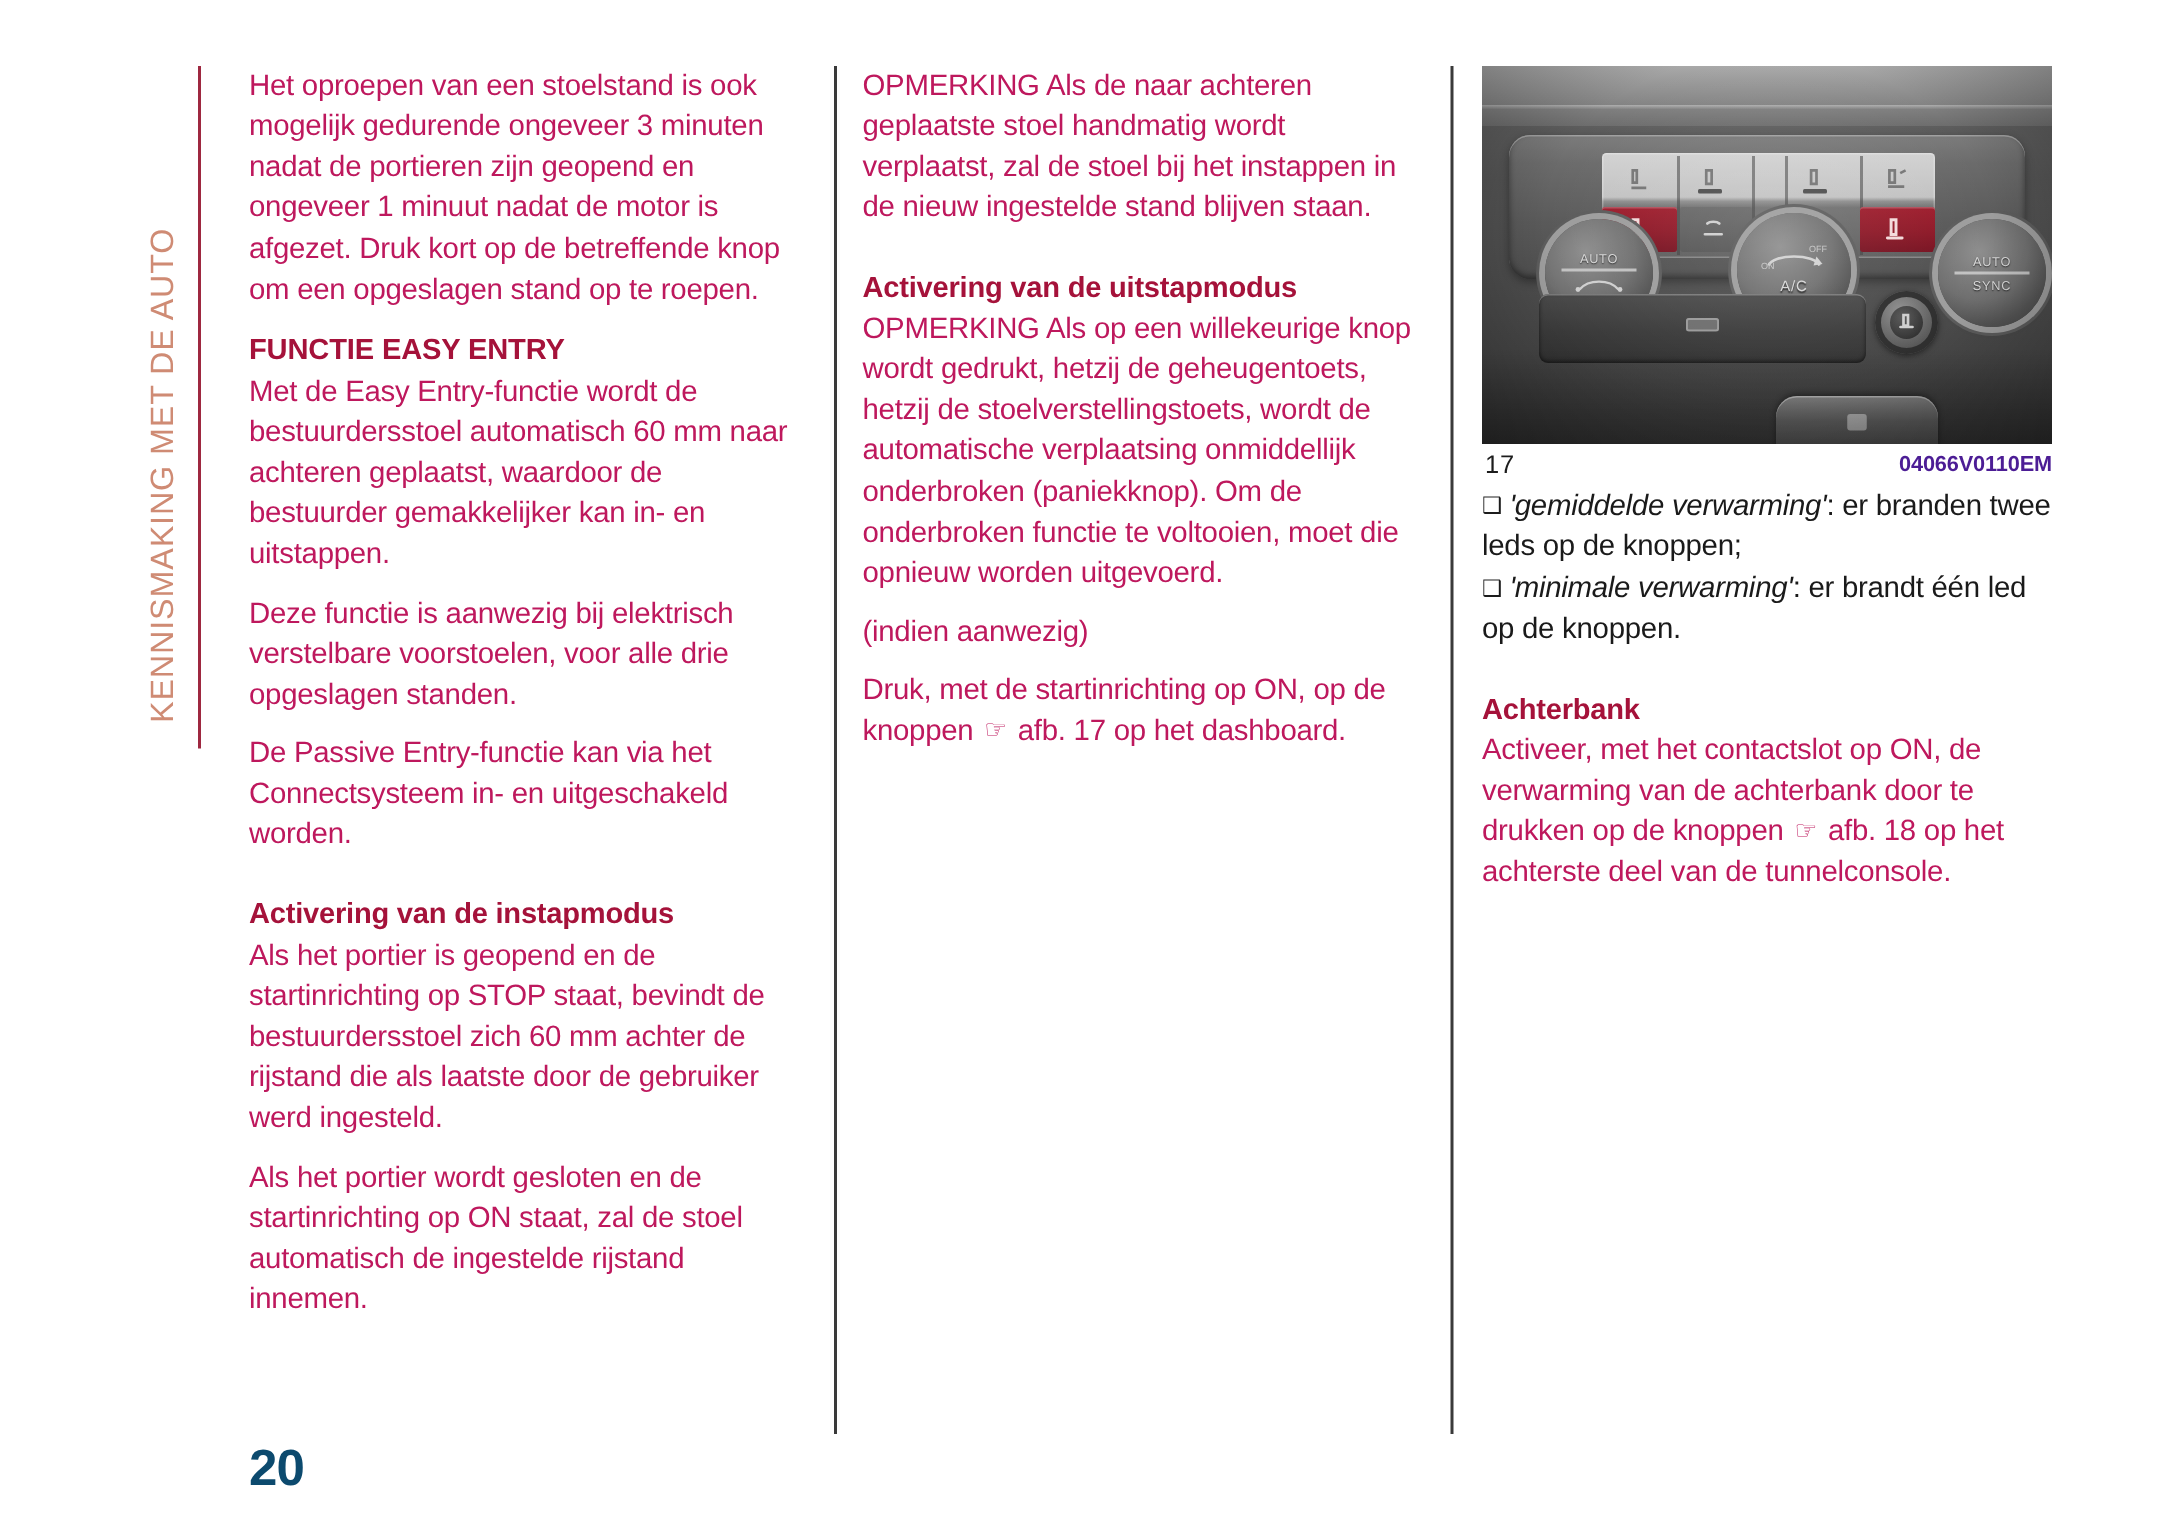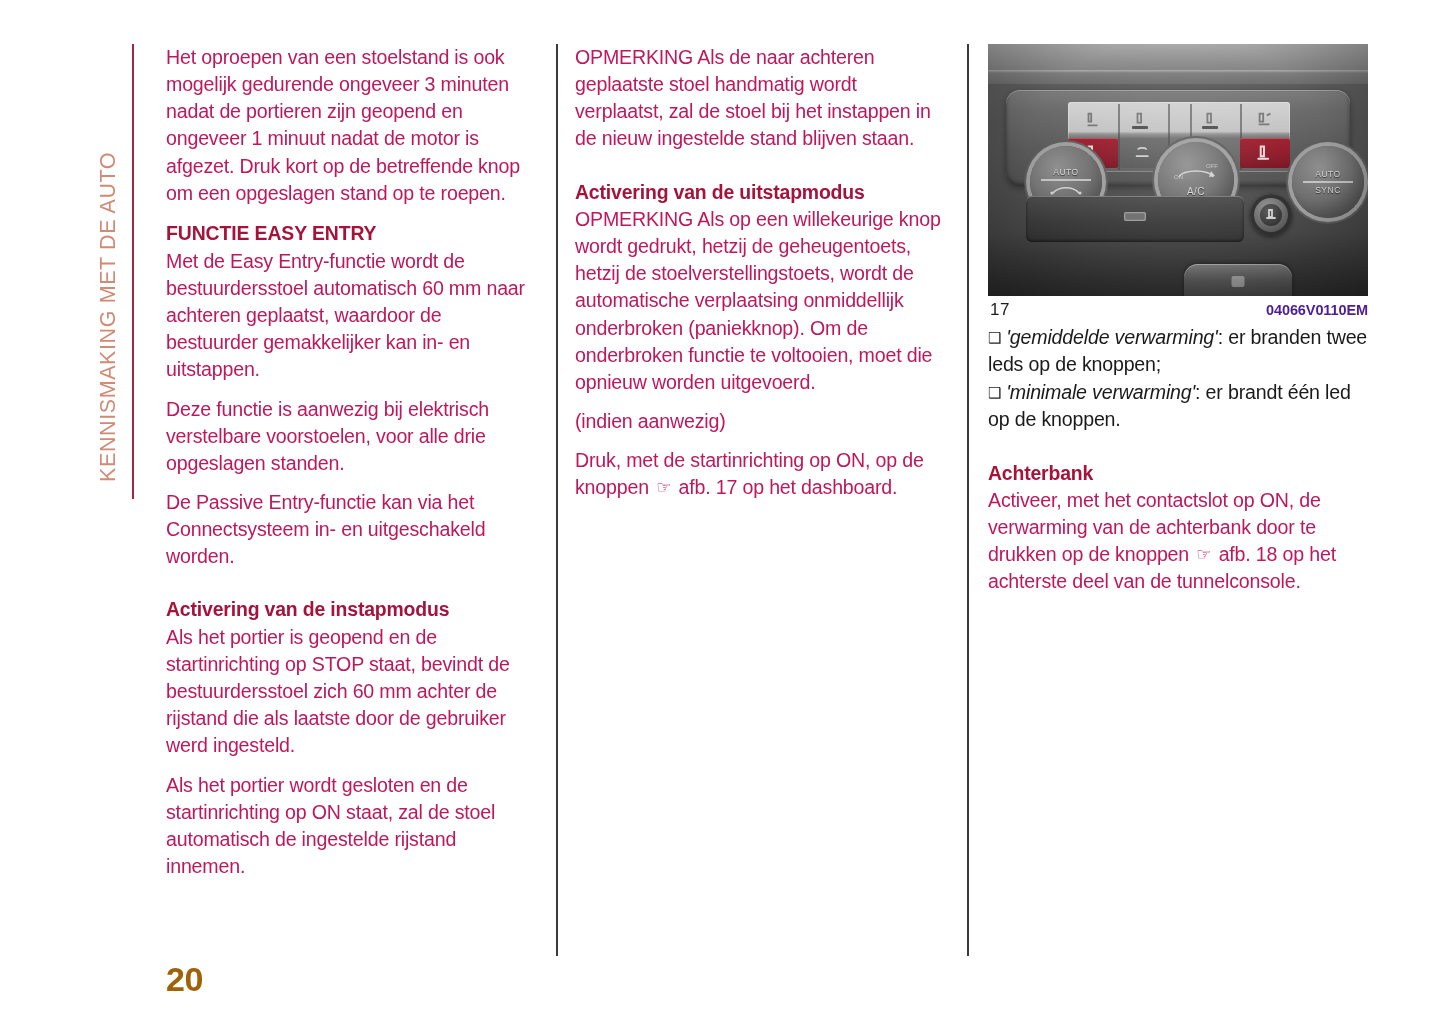--- a/index.html
+++ b/index.html
@@ -155,21 +155,21 @@
     letter-spacing: -0.1px;
   }
 
   
   .page-number {
     position: absolute;
     left: 166px;
     top: 960px;
     font-size: 34px;
     font-weight: bold;
-    color: #a16207;
+    color: #0c4a6e;
     letter-spacing: -0.5px;
   }
 
   
   .dash {
     position: absolute; inset: 0;
     background:
       linear-gradient(180deg,#8f8f8f 0%,#7c7c7c 4%,#6e6e6e 9%,#5d5d5d 16%,#545454 30%,#4e4e4e 55%,#474747 78%,#3f3f3f 100%);
   }
   

